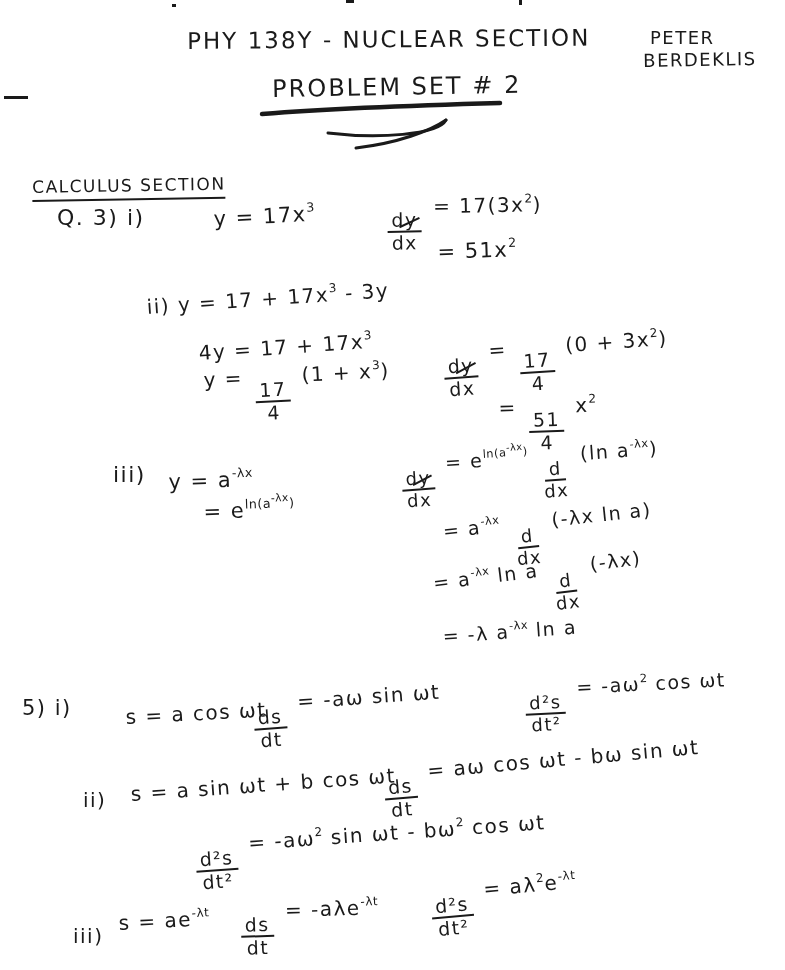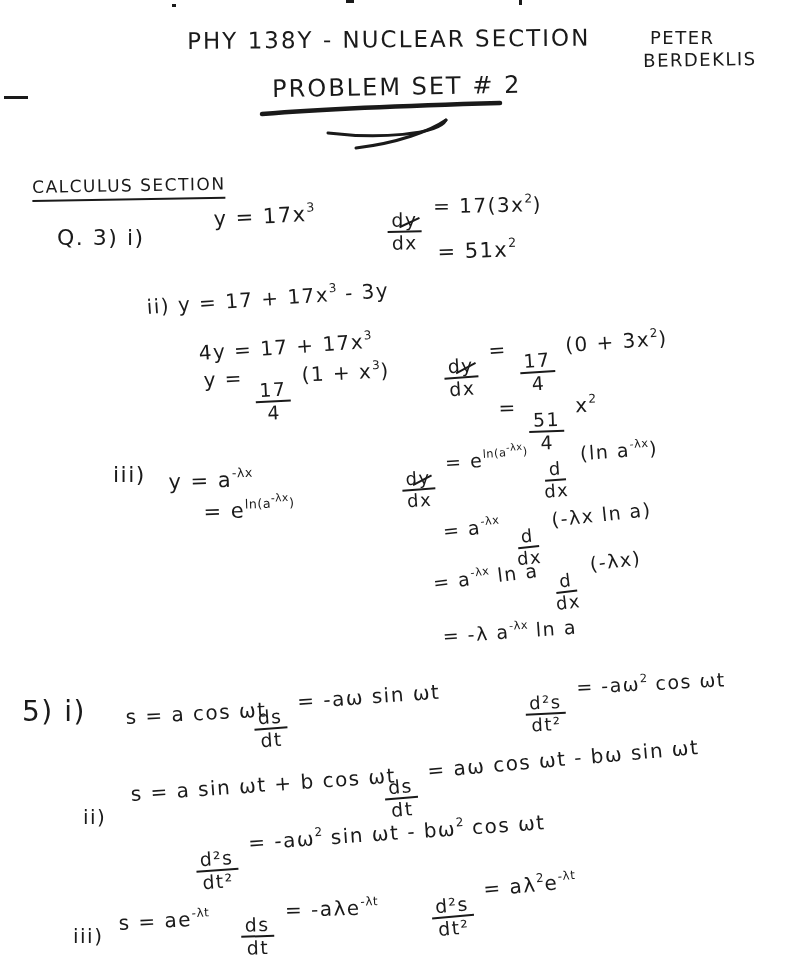--- a/index.html
+++ b/index.html
@@ -49,21 +49,21 @@
 
   <svg class="swoosh" style="left:258px;top:99px;" width="250" height="50" viewBox="0 0 250 50">
     <path d="M4 15 C80 9 170 6 242 4" stroke="currentColor" stroke-width="4.5" fill="none" stroke-linecap="round"></path>
     <path d="M70 34 C120 40 180 36 188 21" stroke="currentColor" stroke-width="3" fill="none" stroke-linecap="round"></path>
     <path d="M188 21 C172 32 140 44 98 49" stroke="currentColor" stroke-width="3" fill="none" stroke-linecap="round"></path>
   </svg>
 
   <div class="hw caps underlined" style="left:32px;top:178px;font-size:17px;letter-spacing:1.5px;transform:rotate(-1deg);">CALCULUS SECTION</div>
 
   <div id="math-lines">
-      <div class="hw math-line" style="left: 57px; top: 205px; font-size: 22px; transform: rotate(0deg); margin-top: 20px;">Q. 3)  i)</div>
+      <div class="hw math-line" style="left: 57px; top: 205px; font-size: 22px; transform: rotate(0deg);">Q. 3)  i)</div>
       <div class="hw math-line" style="left: 213px; top: 207px; font-size: 21px; transform: rotate(-3deg);">y = 17x<sup class="sup">3</sup></div>
       <div class="hw math-line" style="left: 383px; top: 196px; font-size: 20px; transform: rotate(-1deg);"><span class="frac">
           <span class="num"><span class="strike">dy</span></span>
           <span class="den">dx</span>
         </span> =  17(3x<sup class="sup">2</sup>)</div>
       <div class="hw math-line" style="left: 437px; top: 240px; font-size: 21px; transform: rotate(-2deg);">= 51x<sup class="sup">2</sup></div>
       <div class="hw math-line" style="left: 146px; top: 296px; font-size: 20px; transform: rotate(-4deg);">ii)  y =  17 + 17x<sup class="sup">3</sup> - 3y</div>
       <div class="hw math-line" style="left: 198px; top: 342px; font-size: 20px; transform: rotate(-4deg);">4y =  17 + 17x<sup class="sup">3</sup></div>
       <div class="hw math-line" style="left: 203px; top: 369px; font-size: 20px; transform: rotate(-3deg);">y = <span class="frac">
           <span class="num">17</span>
@@ -92,31 +92,31 @@
         </span> (ln a<sup class="sup">-λx</sup>)</div>
       <div class="hw math-line" style="left: 442px; top: 521px; font-size: 19px; transform: rotate(-6deg);">= a<sup class="sup">-λx</sup> <span class="frac">
           <span class="num">d</span>
           <span class="den">dx</span>
         </span> (-λx ln a)</div>
       <div class="hw math-line" style="left: 432px; top: 573px; font-size: 19px; transform: rotate(-7deg);">= a<sup class="sup">-λx</sup> ln a <span class="frac">
           <span class="num">d</span>
           <span class="den">dx</span>
         </span> (-λx)</div>
       <div class="hw math-line" style="left: 442px; top: 626px; font-size: 19px; transform: rotate(-4deg);">= -λ a<sup class="sup">-λx</sup> ln a</div>
-      <div class="hw math-line" style="left: 22px; top: 696px; font-size: 28px; transform: rotate(0deg);">5) i)</div>
+      <div class="hw math-line" style="left: 22px; top: 696px; font-size: 21px; transform: rotate(0deg);">5) i)</div>
       <div class="hw math-line" style="left: 125px; top: 706px; font-size: 20px; transform: rotate(-3deg);">s = a cos ωt</div>
       <div class="hw math-line" style="left: 248px; top: 694px; font-size: 20px; transform: rotate(-4deg);"><span class="frac">
           <span class="num">ds</span>
           <span class="den">dt</span>
         </span> = -aω sin ωt</div>
       <div class="hw math-line" style="left: 520px; top: 680px; font-size: 19px; transform: rotate(-3deg);"><span class="frac">
           <span class="num">d²s</span>
           <span class="den">dt²</span>
         </span> = -aω<sup class="sup">2</sup> cos ωt</div>
-      <div class="hw math-line" style="left: 83px; top: 789px; font-size: 20px; transform: rotate(0deg); margin-top: 17px;">ii)</div>
+      <div class="hw math-line" style="left: 83px; top: 789px; font-size: 20px; transform: rotate(0deg);">ii)</div>
       <div class="hw math-line" style="left: 130px; top: 783px; font-size: 20px; transform: rotate(-4deg);">s = a sin ωt + b cos ωt</div>
       <div class="hw math-line" style="left: 378px; top: 764px; font-size: 20px; transform: rotate(-5deg);"><span class="frac">
           <span class="num">ds</span>
           <span class="den">dt</span>
         </span> = aω cos ωt - bω sin ωt</div>
       <div class="hw math-line" style="left: 190px; top: 836px; font-size: 20px; transform: rotate(-4deg);"><span class="frac">
           <span class="num">d²s</span>
           <span class="den">dt²</span>
         </span> = -aω<sup class="sup">2</sup> sin ωt - bω<sup class="sup">2</sup> cos ωt</div>
       <div class="hw math-line" style="left: 73px; top: 925px; font-size: 20px; transform: rotate(0deg);">iii)</div>

